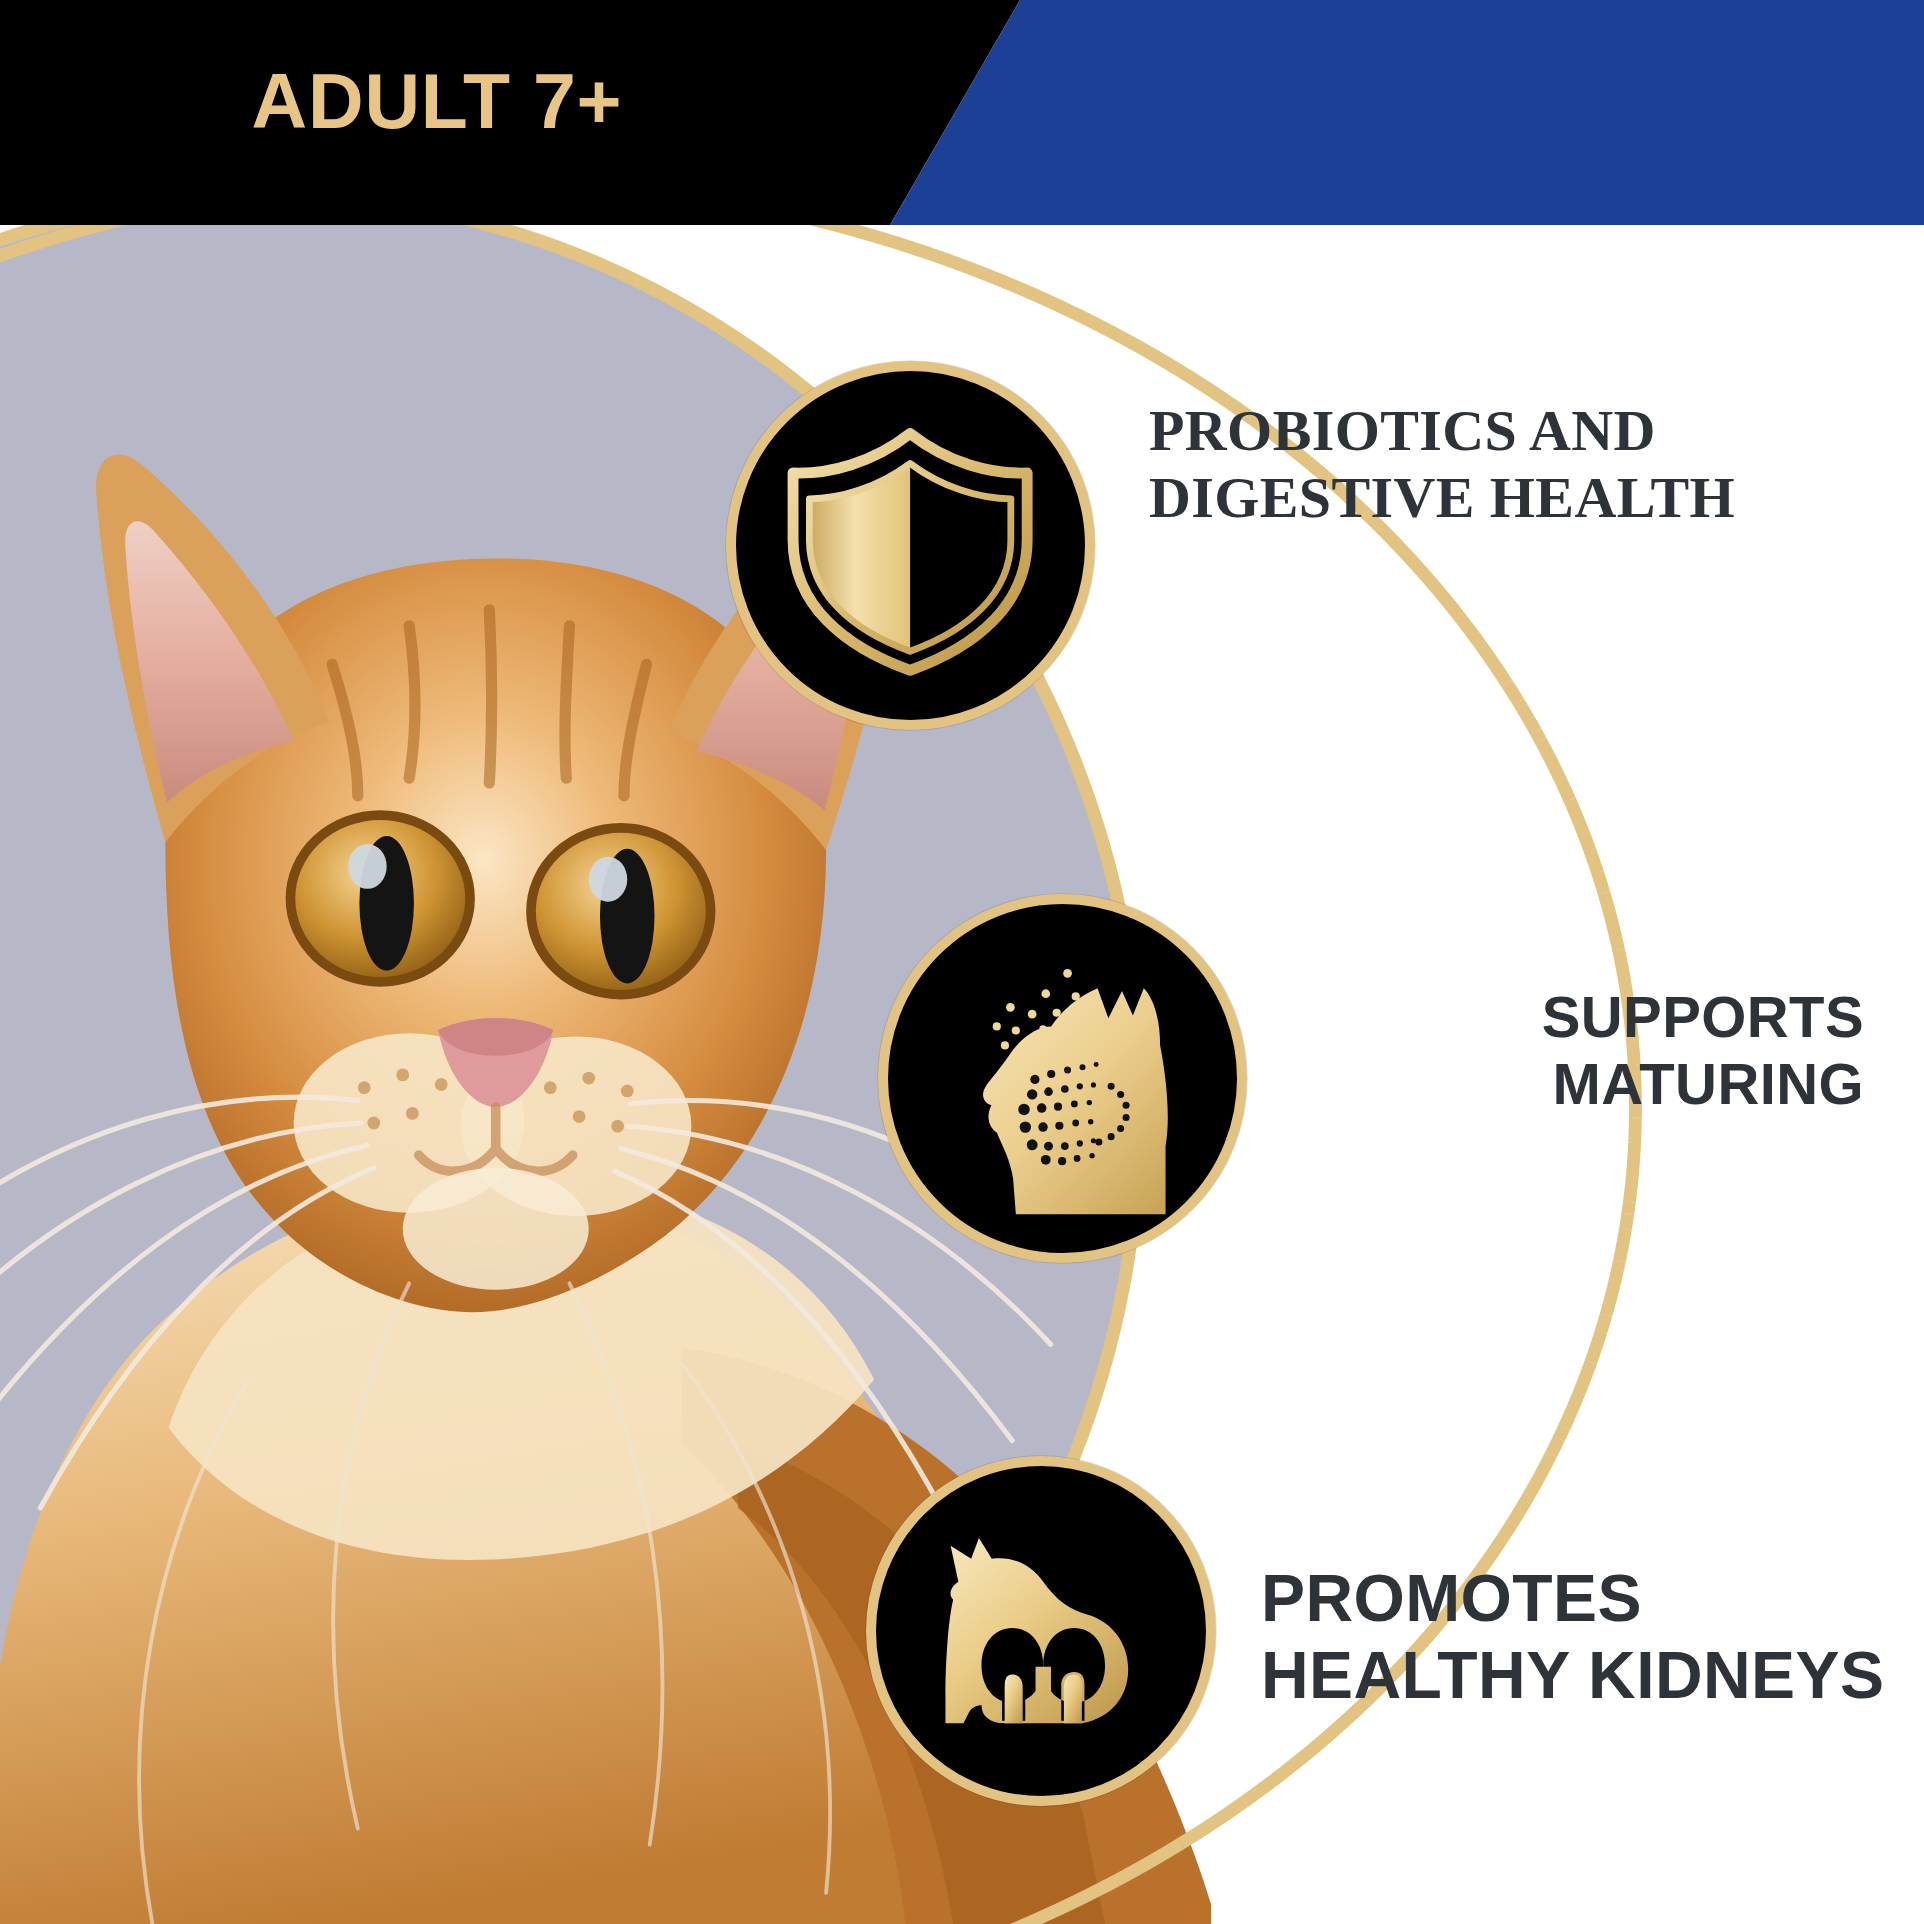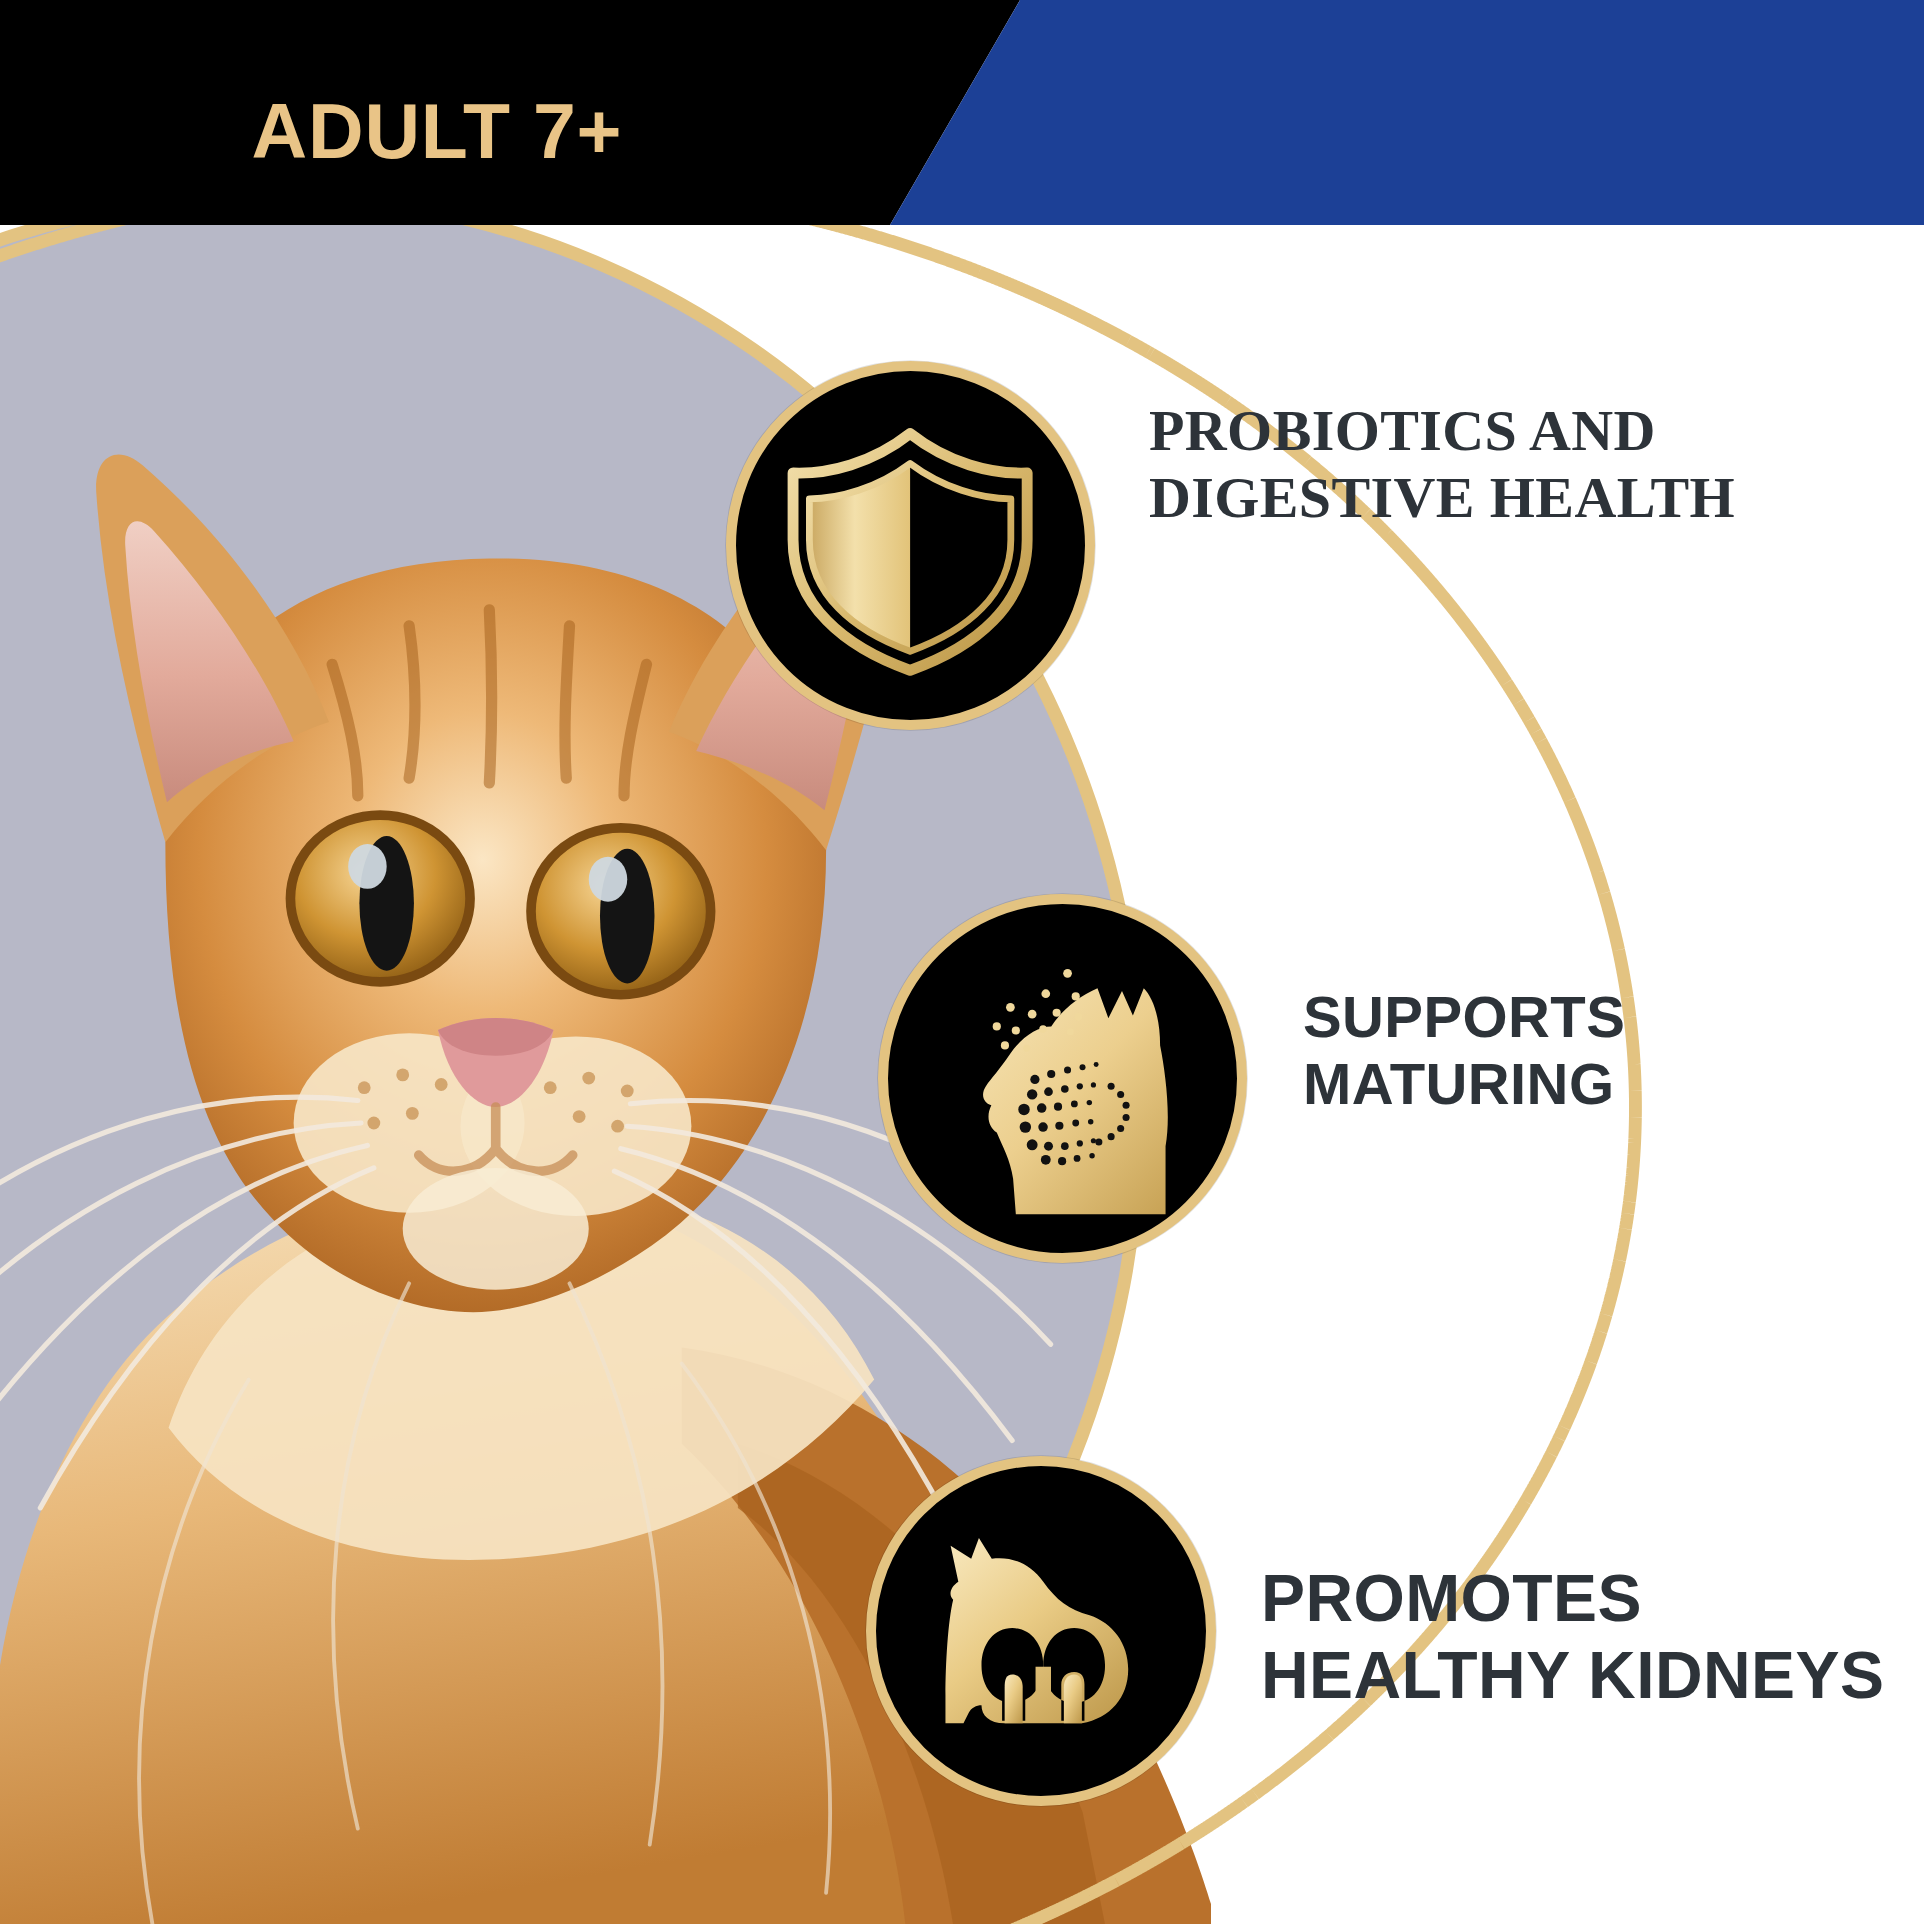--- a/index.html
+++ b/index.html
@@ -19,21 +19,21 @@
     background:#000000;
     clip-path:polygon(0 0, 1020px 0, 890px 225px, 0 225px);
   }
   #header-blue{
     position:absolute;left:0;top:0;width:1925px;height:225px;
     background:#1c4096;
     clip-path:polygon(1020px 0, 1925px 0, 1925px 225px, 890px 225px);
   }
   .hdr-text{
     position:absolute;top:0;height:202px;display:flex;align-items:center;
-    font-weight:700;letter-spacing:0.8px;white-space:nowrap;margin-top:30px;
+    font-weight:700;letter-spacing:0.8px;white-space:nowrap;
   }
   #adult-label{
     left:0;width:930px;justify-content:center;
     color:#e9c487;font-size:77px;
     padding-right:56px;box-sizing:border-box;
   }
   #key-benefits-label{
     left:1019px;width:906px;justify-content:center;
     color:#ffffff;font-size:77px;
   }
@@ -70,21 +70,21 @@
 
   .benefit-text{
     position:absolute;
     color:#2d3339;
     font-weight:700;
     line-height:1.16;
     letter-spacing:0.4px;
     text-transform:uppercase;
   }
   #text-1{left:1149px;top:397px;width:706px;font-size:58px;font-family:Liberation Serif, serif;}
-  #text-2{left:1303px;top:983px;width:561px;font-size:58px;}
+  #text-2{left:1303px;top:983px;width:561px;font-size:58px;text-align:right;}
   #text-3{left:1261px;top:1560px;width:634px;font-size:66px;}
   .benefit-text div{white-space:nowrap;}
 </style>
 </head>
 <body>
 
 <div id="stage">
 
   <div id="header">
     <div id="header-black"></div>

